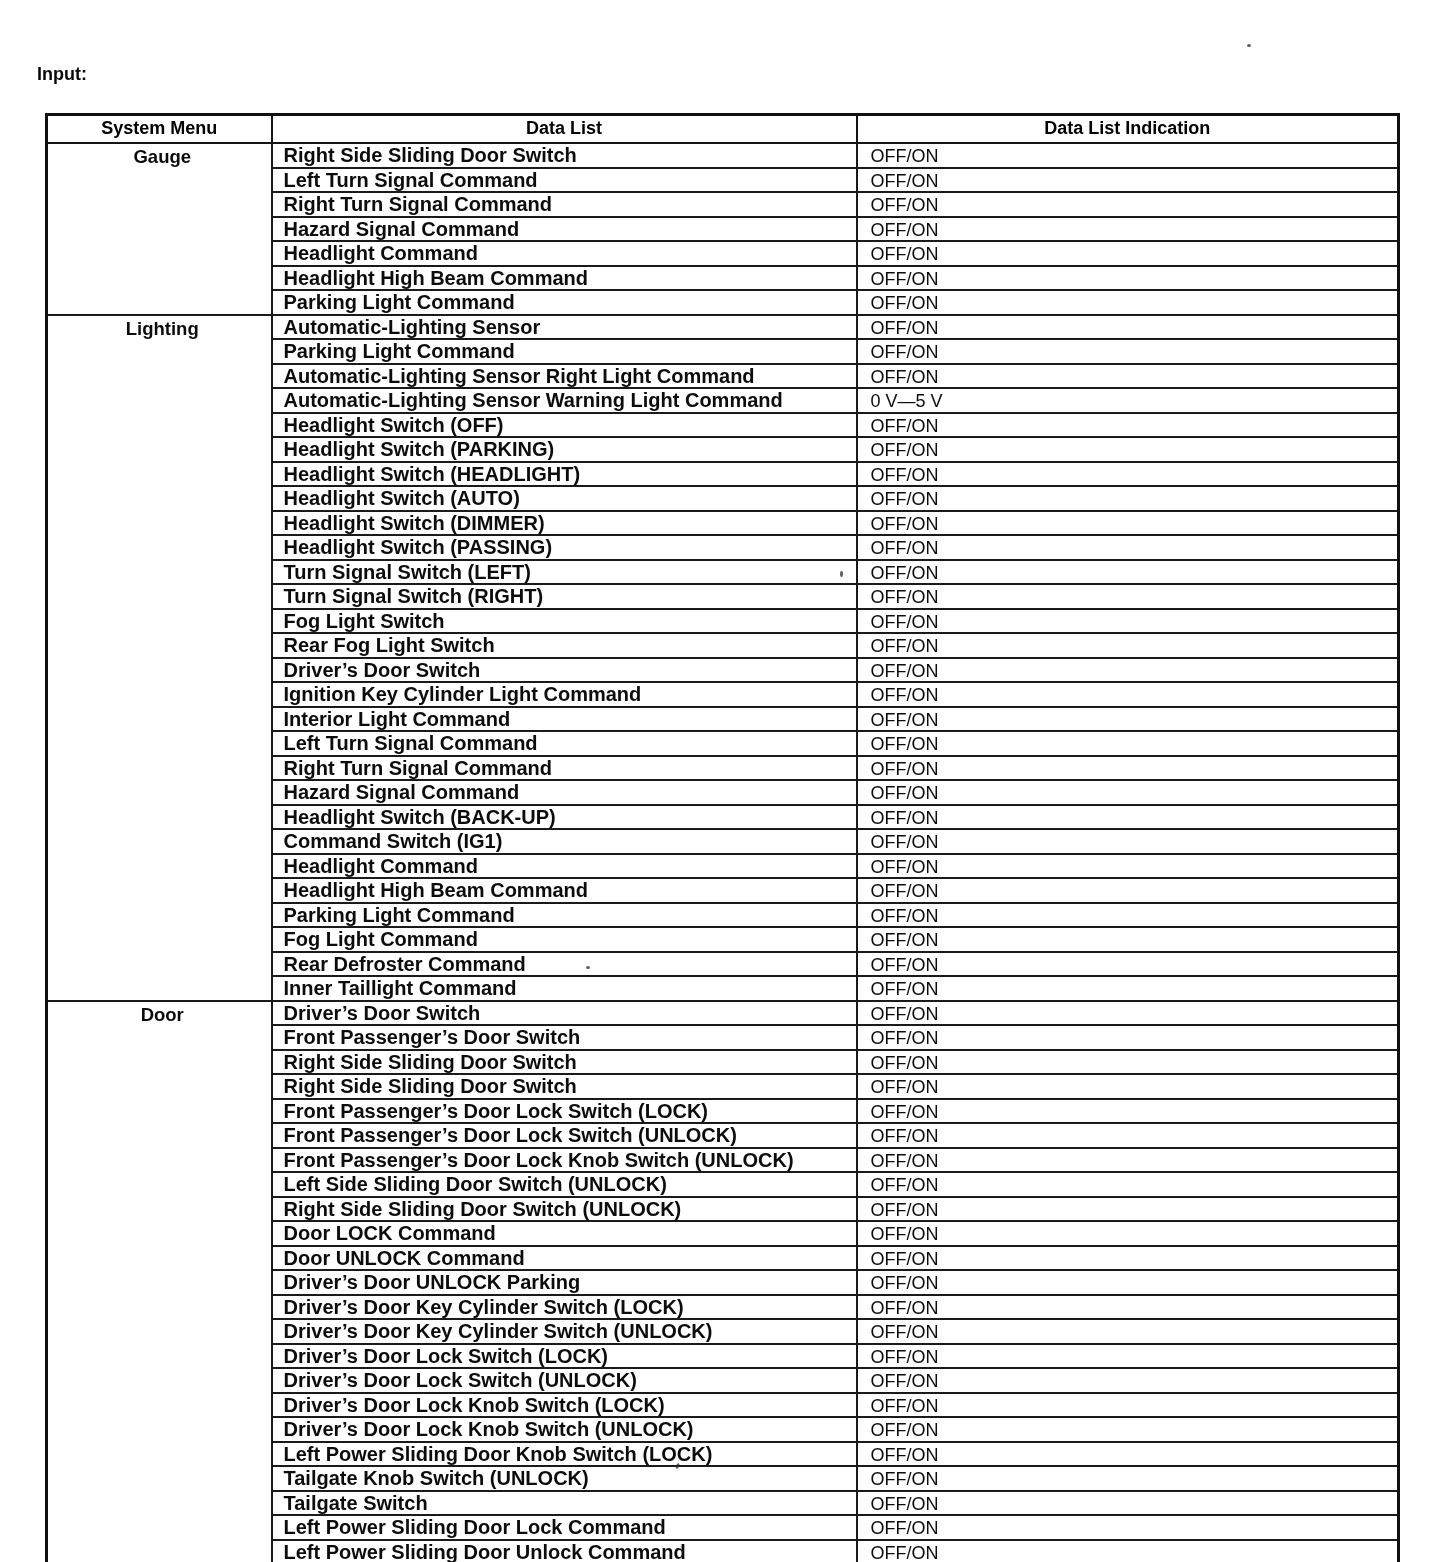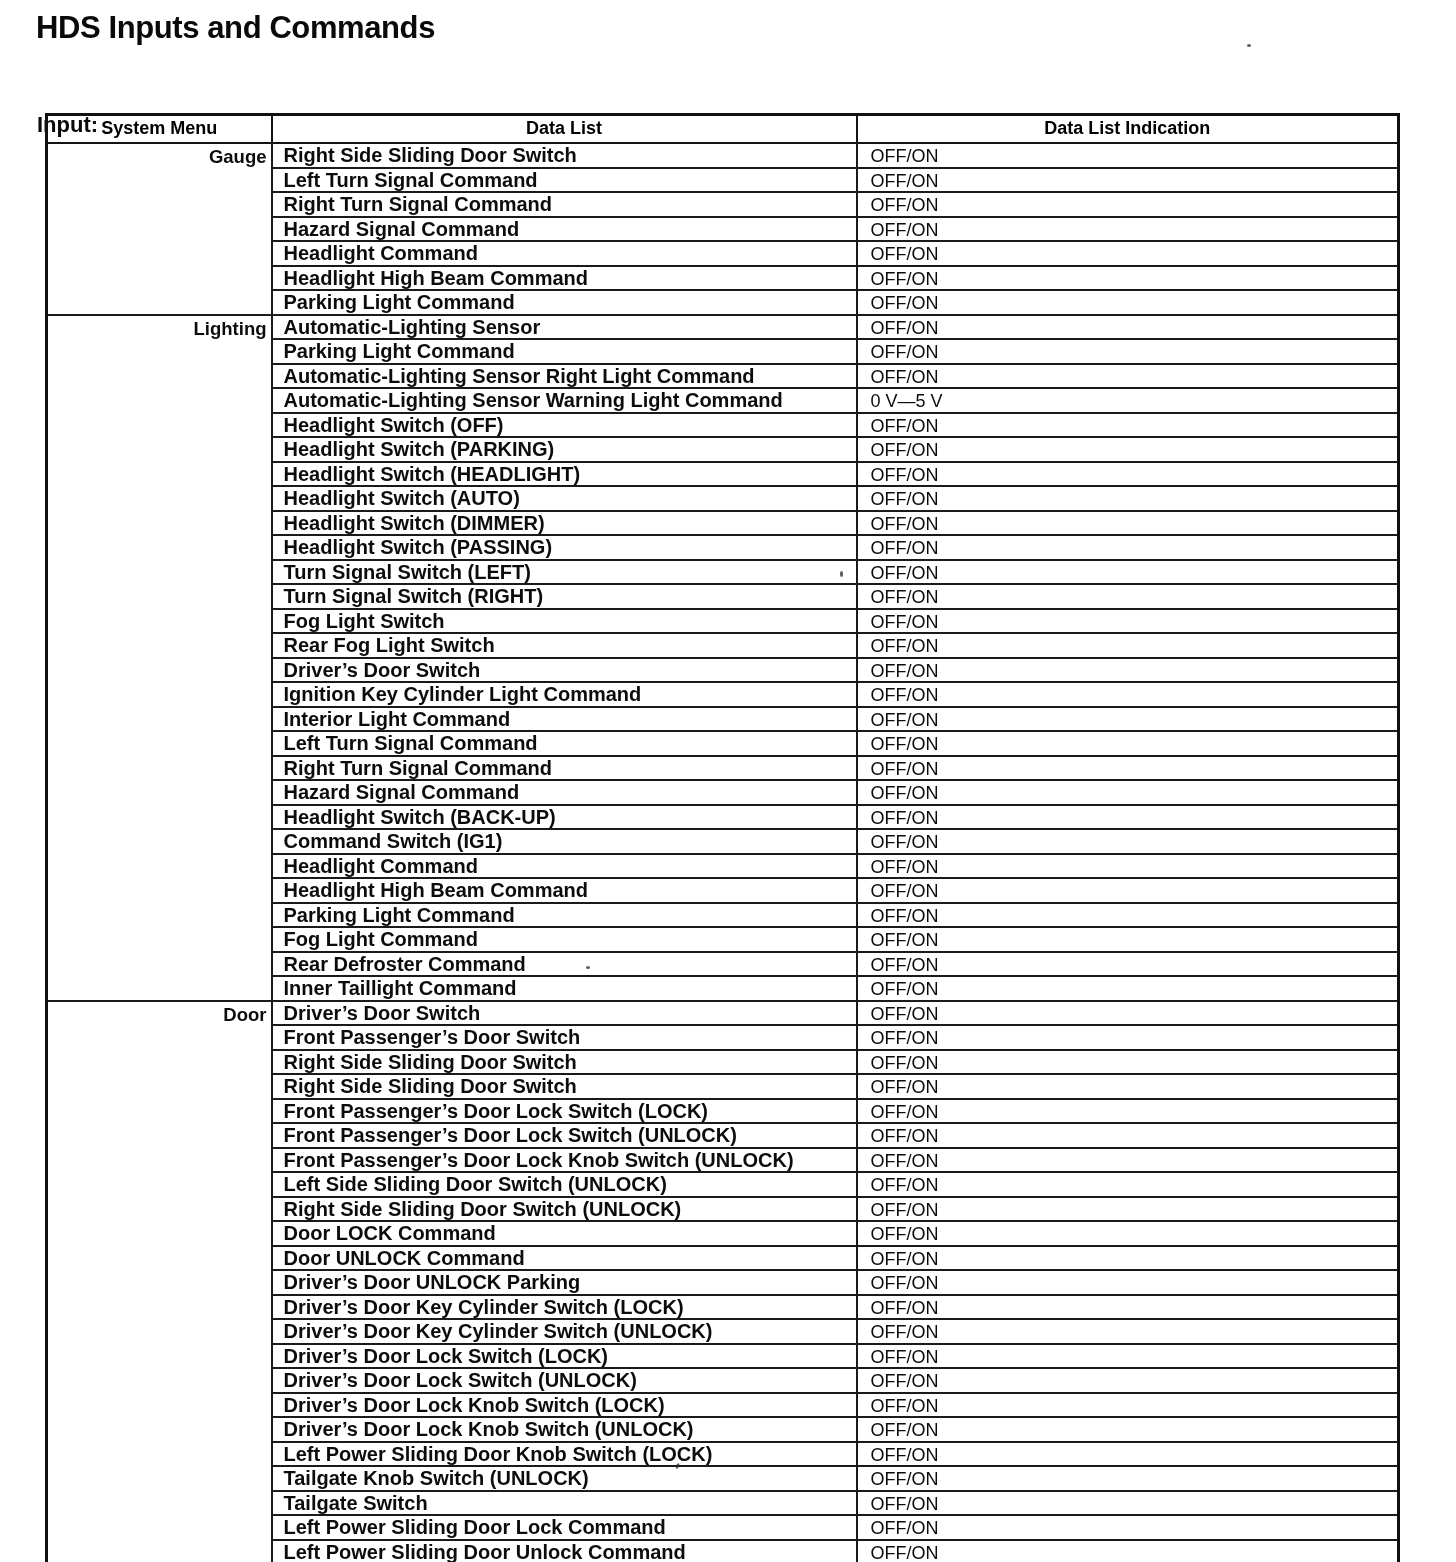--- a/index.html
+++ b/index.html
@@ -28,24 +28,23 @@
     top: 10px;
     font-size: 31px;
     font-weight: 700;
     letter-spacing: -0.4px;
     color: #0a0a0a;
   }
   .doc-subtitle {
     position: absolute;
     left: 37px;
     top: 64px;
-    font-size: 22px;
+    font-size: 18px;
     font-weight: 700;
     color: #0a0a0a;
-    margin-top: 48px;
   }
   table.hds {
     position: absolute;
     left: 45px;
     top: 113px;
     width: 1352px;
     border-collapse: collapse;
     table-layout: fixed;
     border: 3px solid #111111;
   }
@@ -59,21 +58,21 @@
     color: #000000;
   }
   table.hds td {
     border: 2px solid #1a1a1a;
     color: #0c0c0c;
     white-space: nowrap;
     overflow: hidden;
   }
   td.menu {
     vertical-align: top;
-    text-align: right;
+    text-align: center;
     padding: 2px 4px 0 10px;
     font-size: 18.5px;
     font-weight: 700;
   }
   td.dl {
     height: 21.5px;
     font-size: 20px;
     font-weight: 700;
     vertical-align: bottom;
     padding: 0 4px 1px 11px;
@@ -92,21 +91,20 @@
     background: #2a2a2a;
     border-radius: 50%;
     opacity: 0.75;
   }
 </style>
 </head>
 <body>
 
 <div class="page">
 
-  <div class="doc-title">HDS Inputs and Commands</div>
 
   <div class="doc-subtitle">Input:</div>
 
   <table class="hds">
     <colgroup>
       <col style="width:225px">
       <col style="width:585px">
       <col style="width:542px">
     </colgroup>
     <thead>

